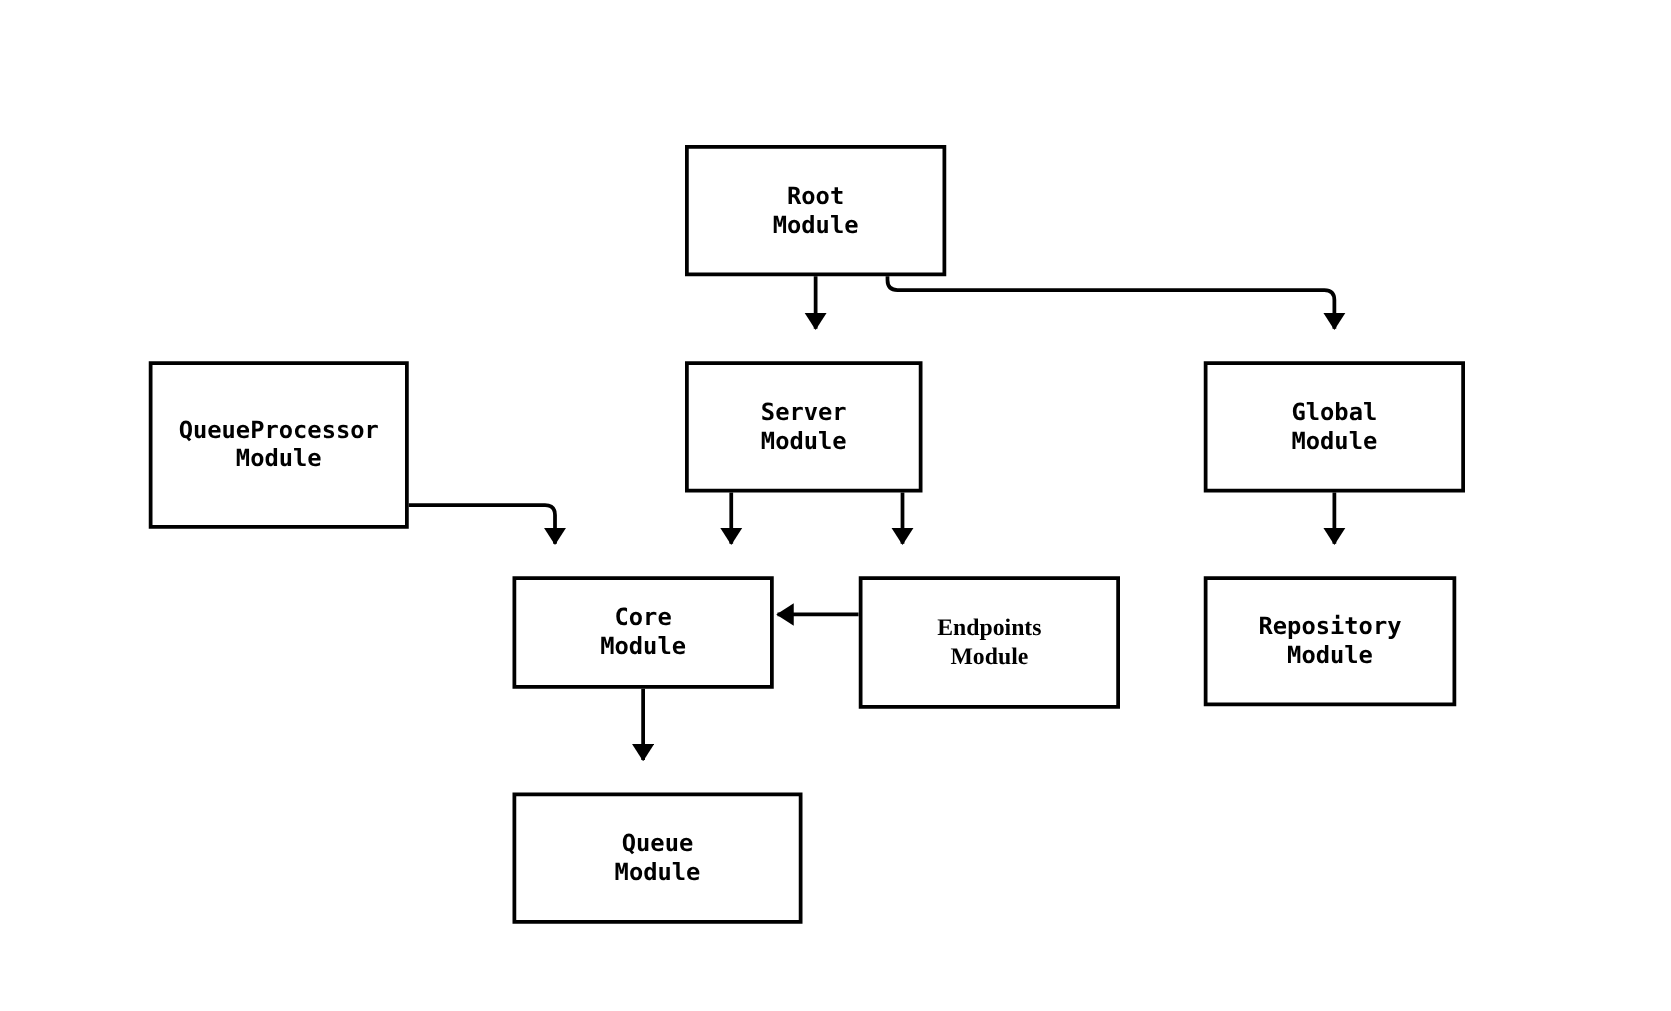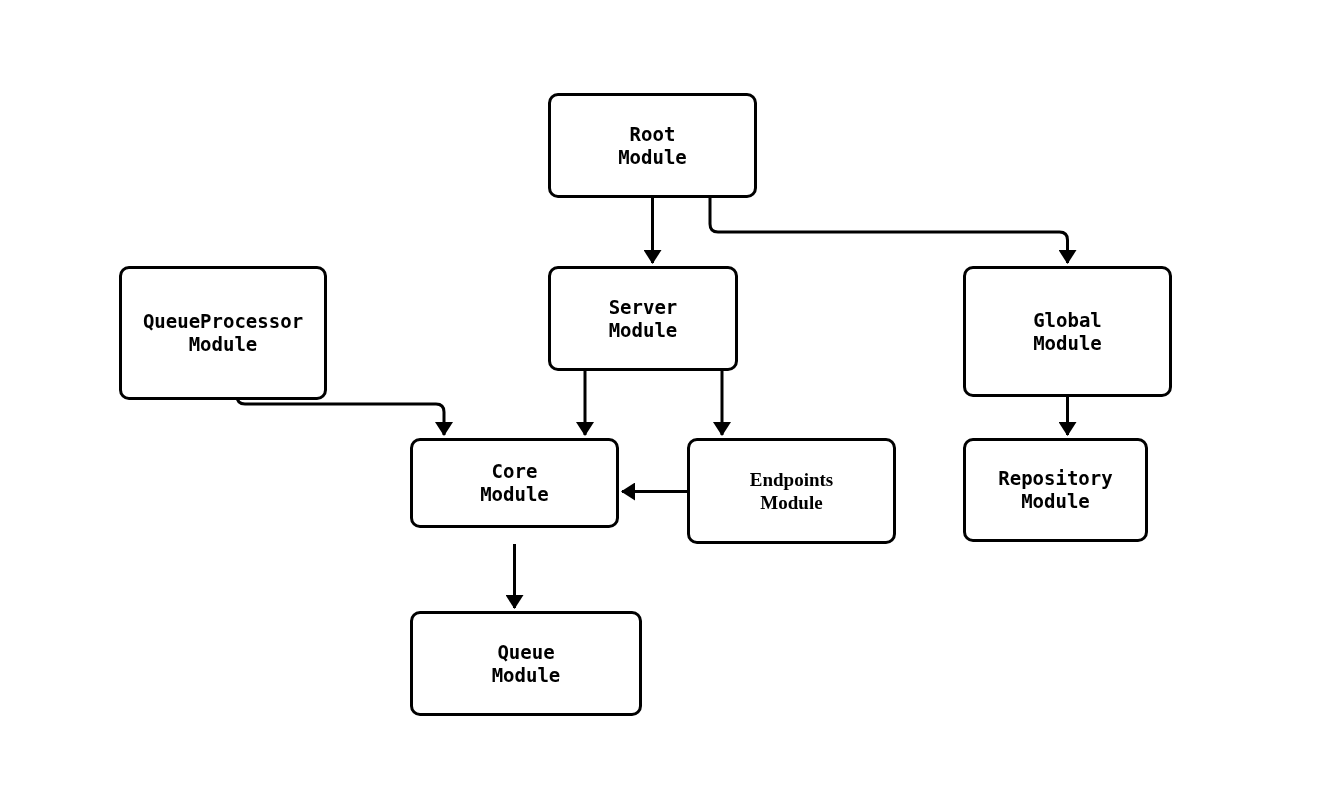--- a/index.html
+++ b/index.html
@@ -25,41 +25,42 @@
   .edge {
     fill: none;
     stroke: #000000;
     stroke-width: 3;
   }
   .node {
     position: absolute;
     box-sizing: border-box;
     background: #ffffff;
     border: 3px solid #000000;
-    border-radius: 10px;
+    border-radius: 0;
     display: flex;
     align-items: center;
     justify-content: center;
+    margin-top: 23px;
   }
   .node-label {
     font-weight: bold;
     font-size: 19px;
     line-height: 23px;
     color: #000000;
     text-align: center;
     white-space: pre-line;
   }
   
   .node-root          { left: 548px; top:  93px; width: 209px; height: 105px; }
   .node-queueprocessor{ left: 119px; top: 266px; width: 208px; height: 134px; }
   .node-server        { left: 548px; top: 266px; width: 190px; height: 105px; }
-  .node-global        { left: 963px; top: 266px; width: 209px; height: 131px; }
+  .node-global        { left: 963px; top: 266px; width: 209px; height: 105px; }
   .node-core          { left: 410px; top: 438px; width: 209px; height: 90px; }
   .node-endpoints     { left: 687px; top: 438px; width: 209px; height: 106px; font-family: Liberation Serif, serif; }
-  .node-repository    { left: 963px; top: 438px; width: 185px; height: 104px; }
+  .node-repository    { left: 963px; top: 438px; width: 202px; height: 104px; }
   .node-queue         { left: 410px; top: 611px; width: 232px; height: 105px; }
 </style>
 </head>
 <body>
 
 <div class="canvas">
 
   <svg class="edges-layer" viewBox="0 0 1337 809" xmlns="http://www.w3.org/2000/svg">
     <defs>
       <marker id="arrowhead" viewBox="0 0 14 18" refX="13" refY="9" markerWidth="14" markerHeight="18" markerUnits="userSpaceOnUse" orient="auto">

